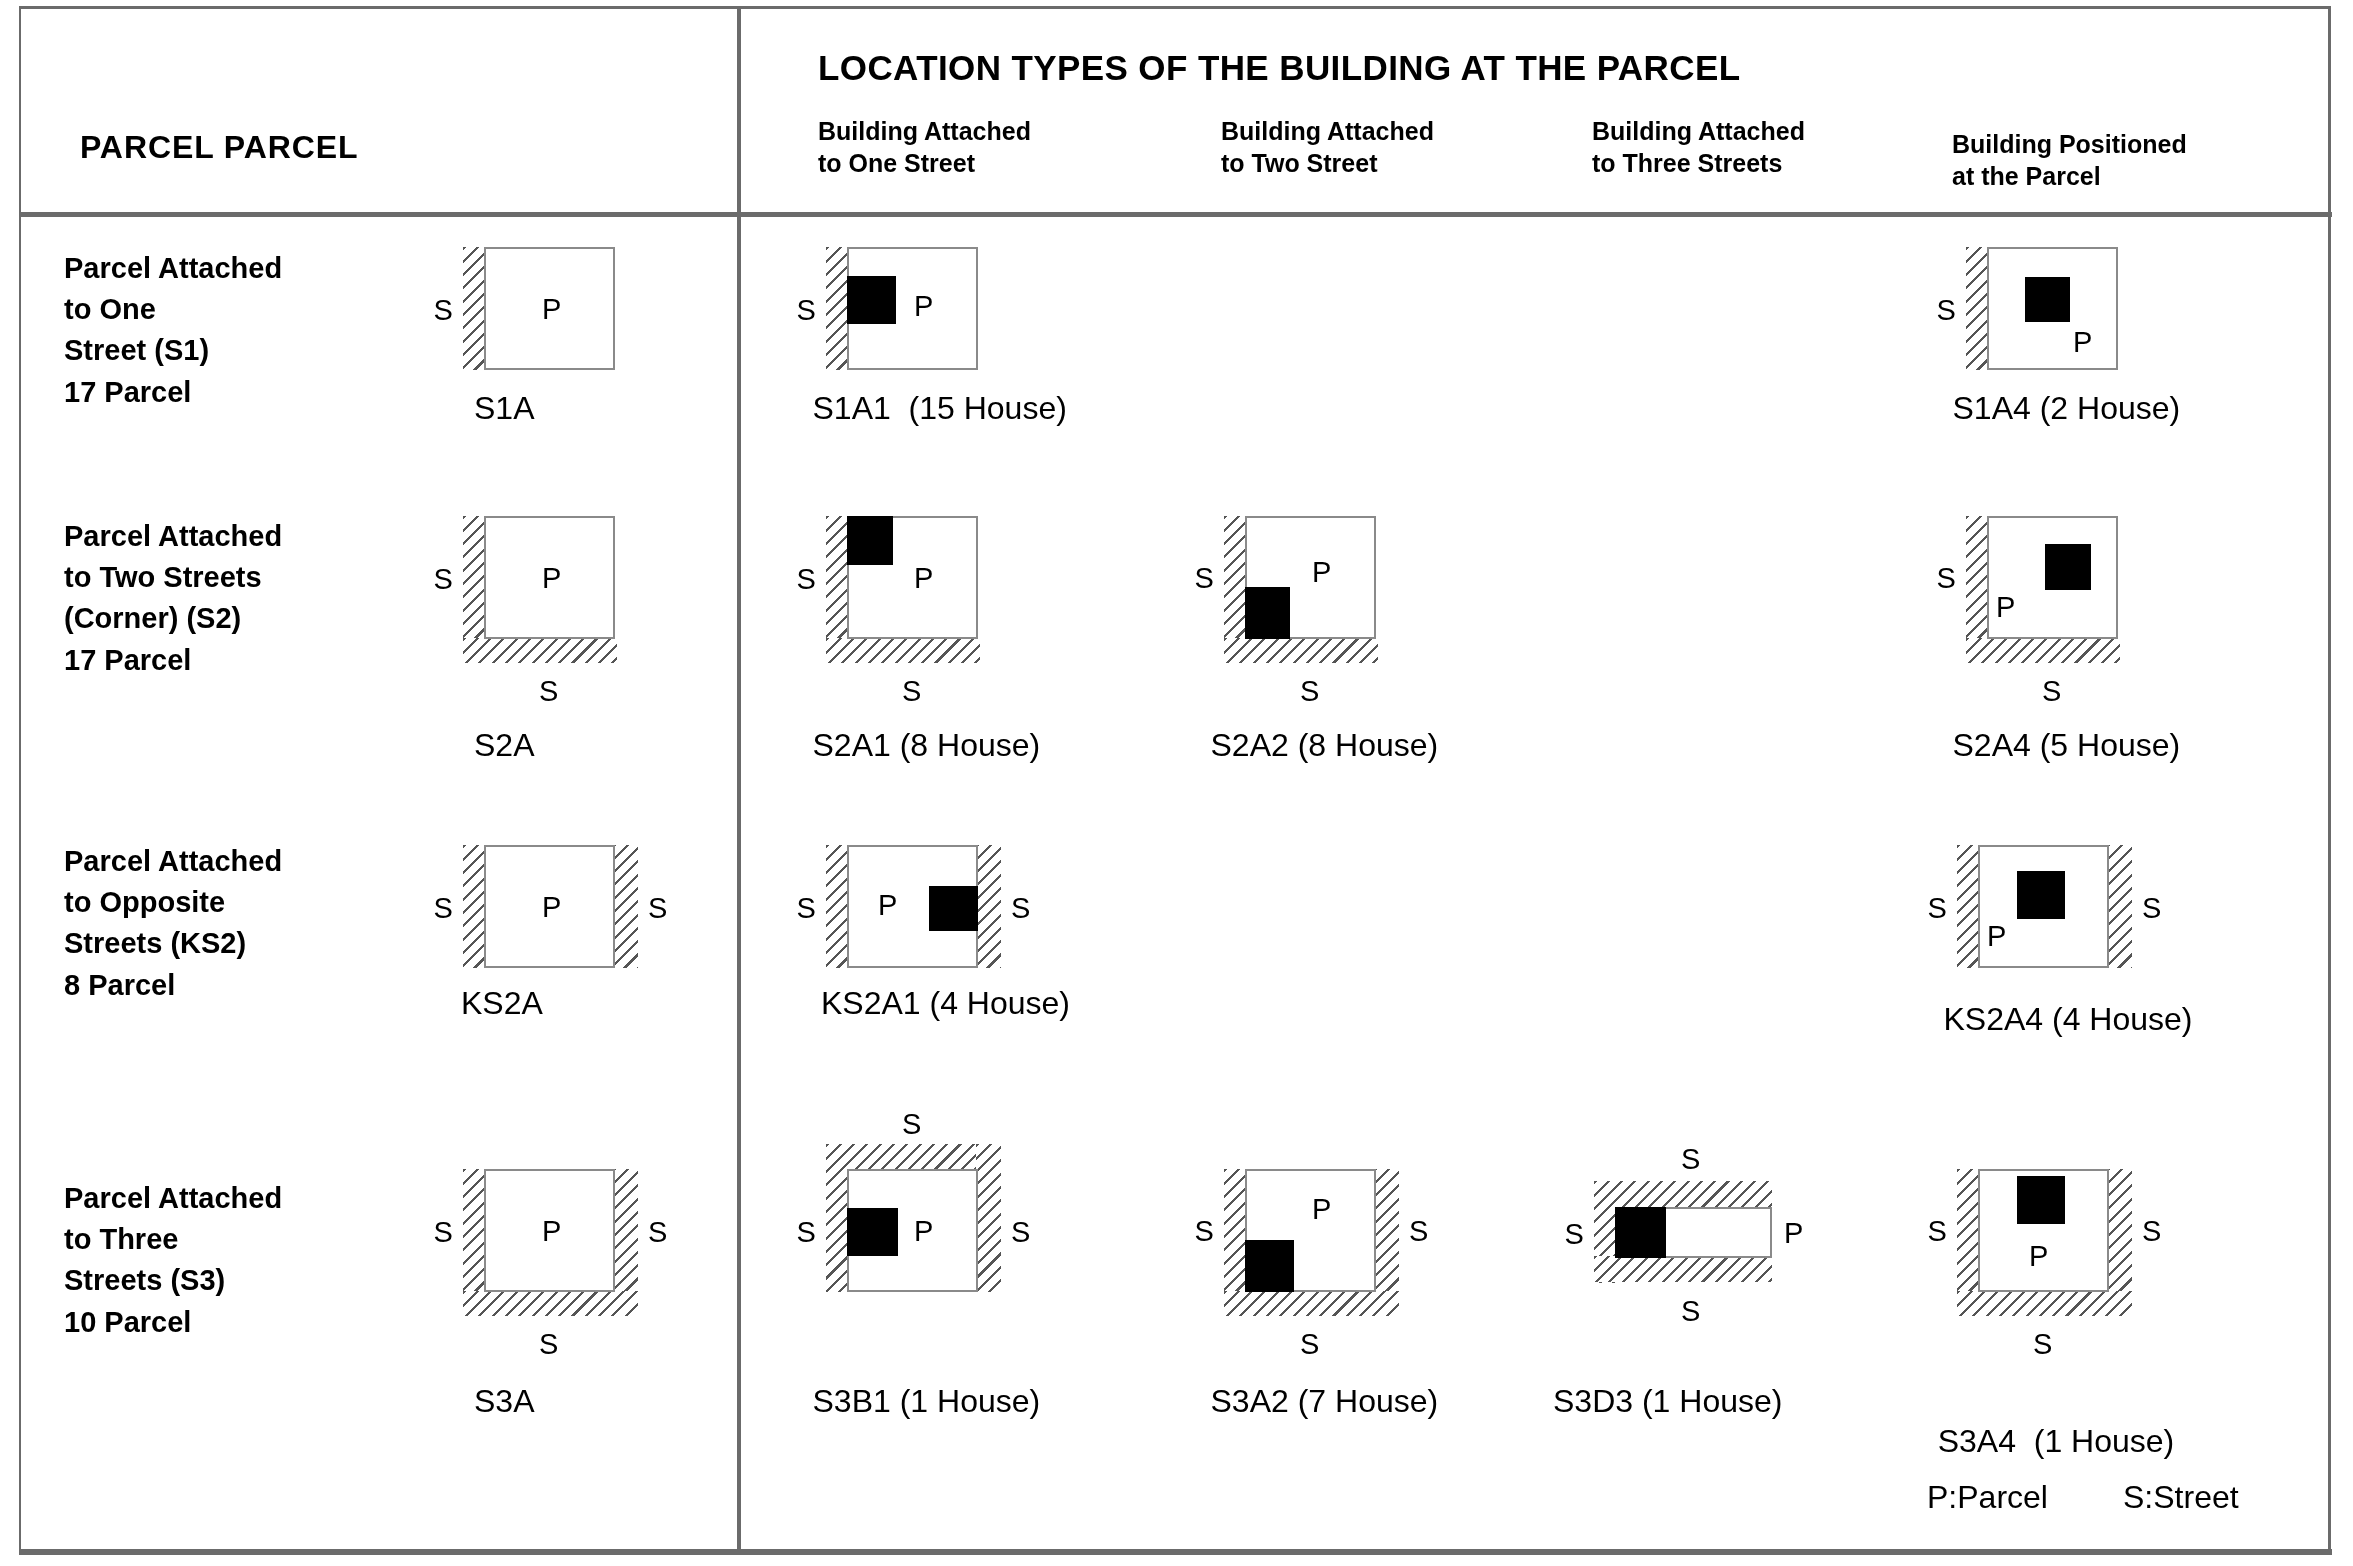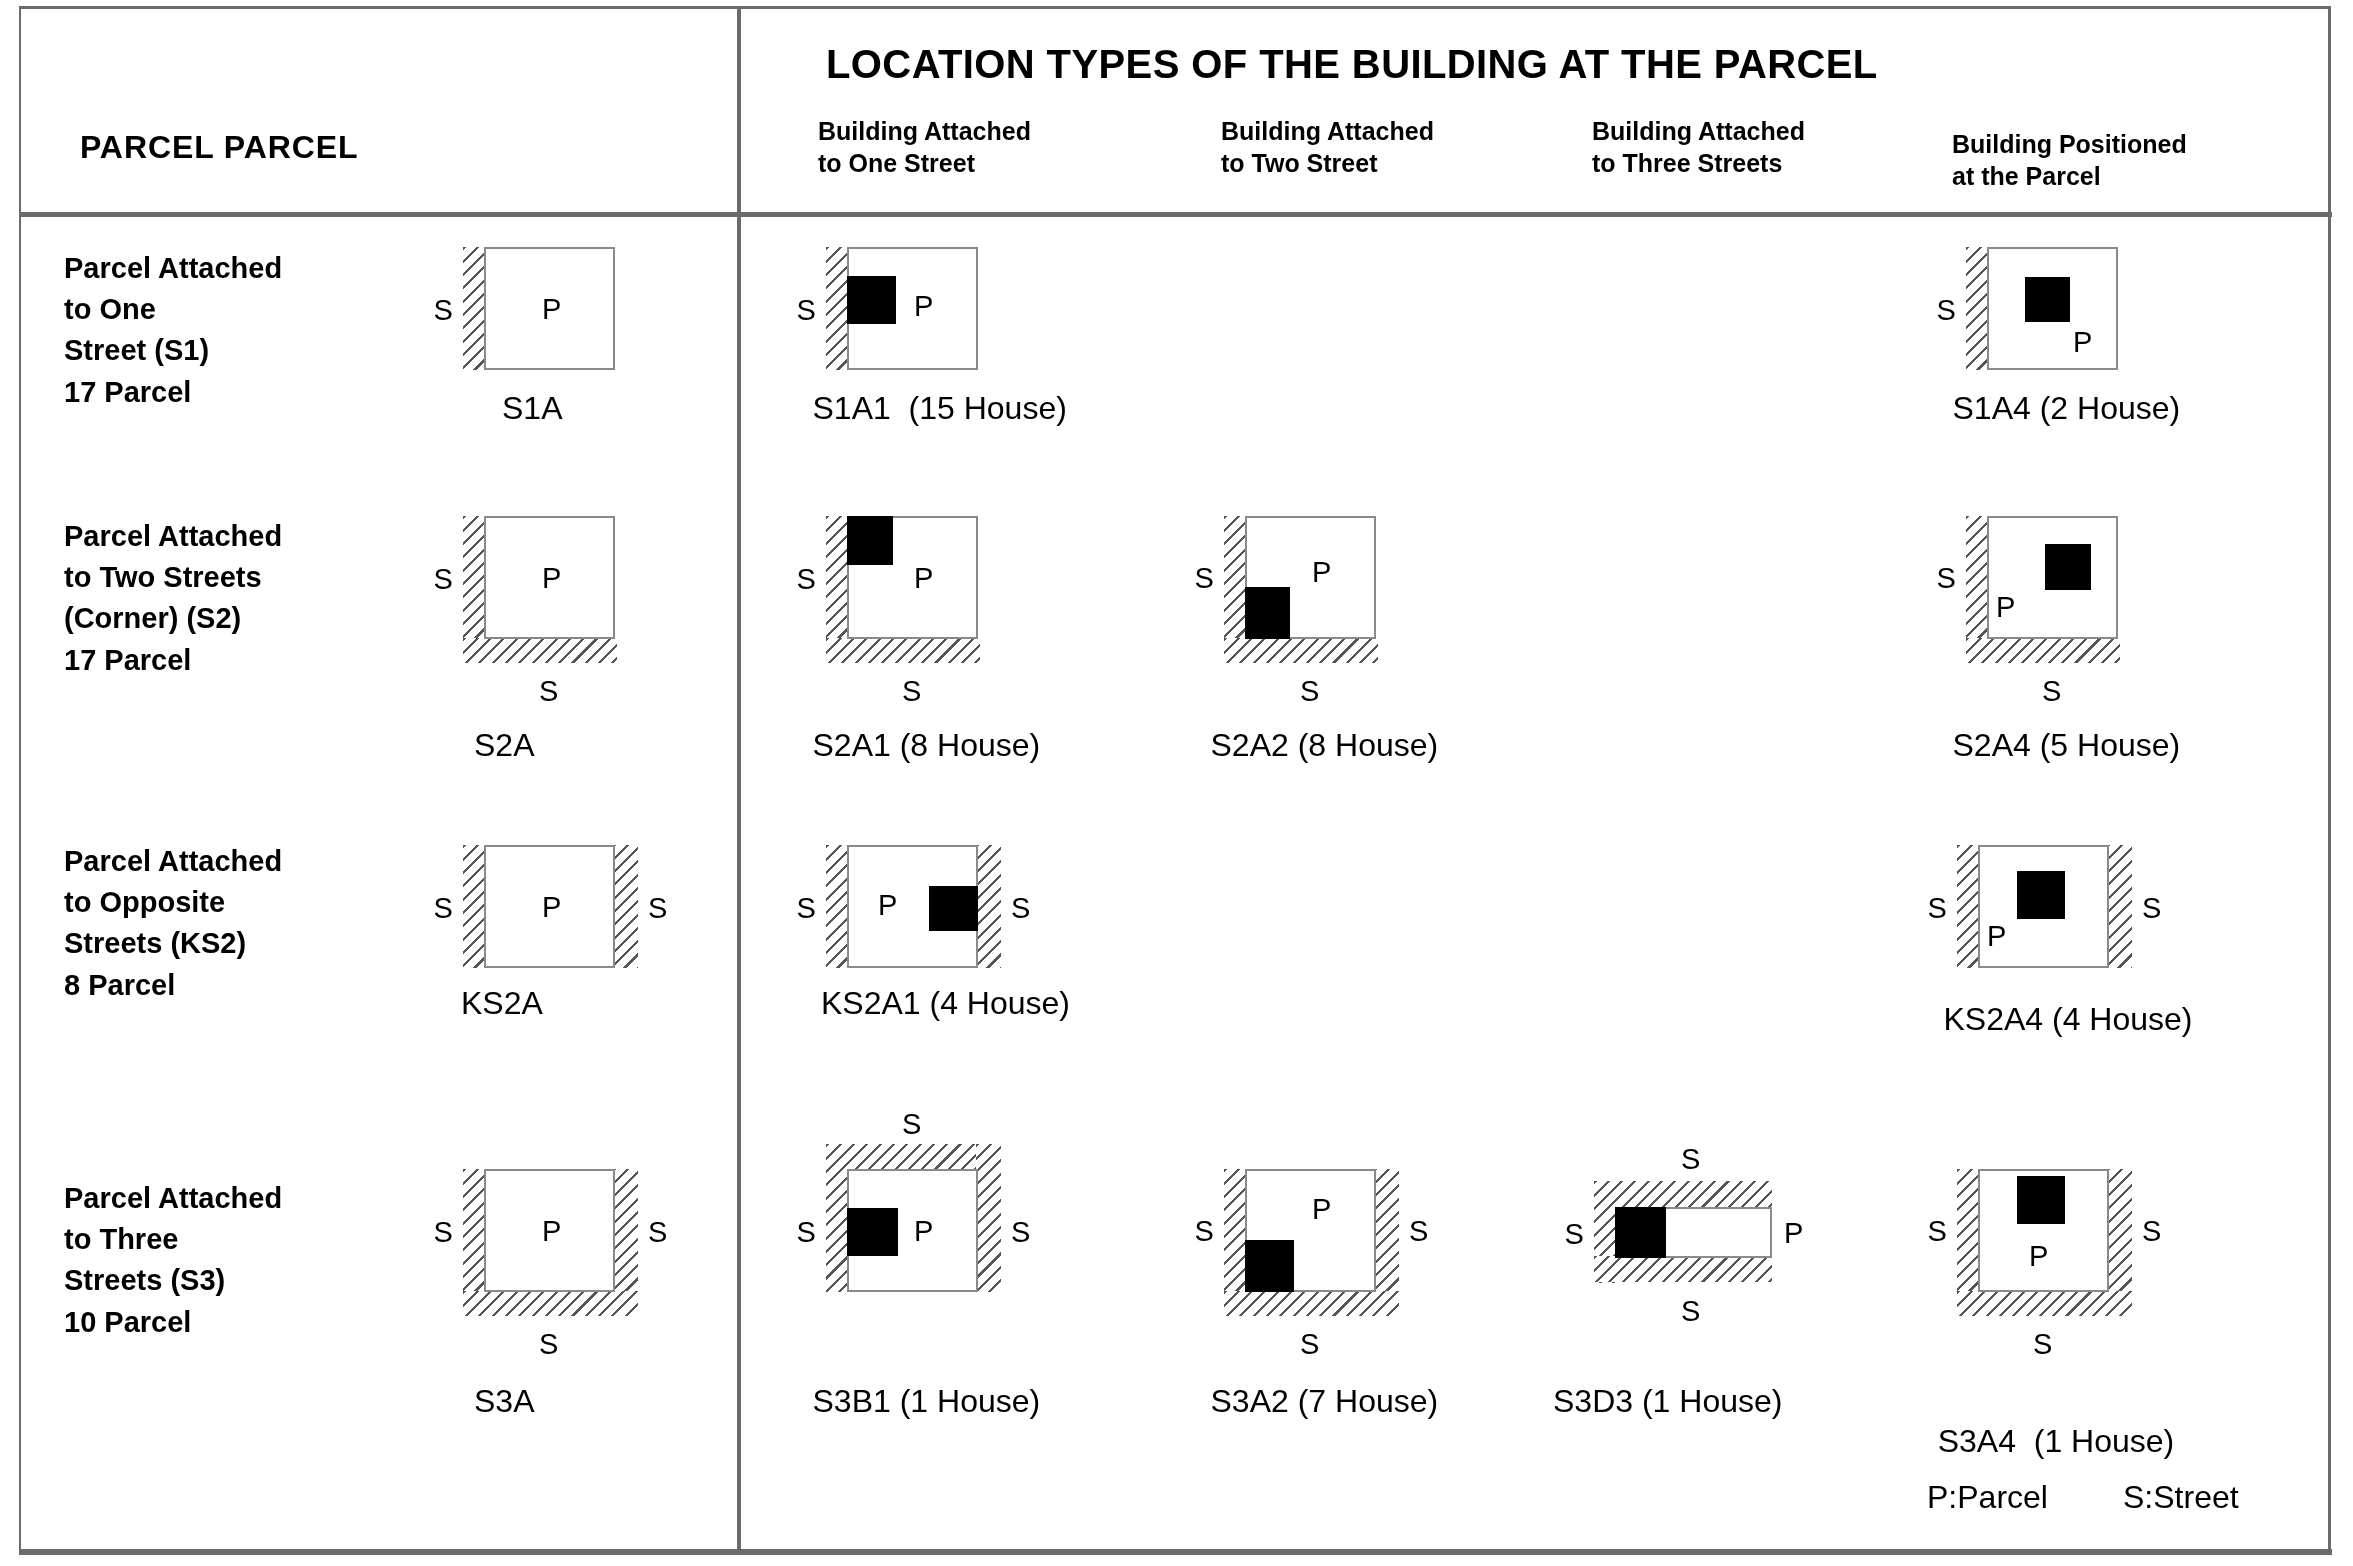--- a/index.html
+++ b/index.html
@@ -18,22 +18,22 @@
   .rule-vert{position:absolute;left:737px;top:5.8px;width:4.4px;height:1549px;background:#6b6b6b;}
   .rule-left{position:absolute;left:19px;top:5.8px;width:2.2px;height:1549px;background:#6b6b6b;}
   .rule-right{position:absolute;left:2328px;top:5.8px;width:2.9px;height:1549px;background:#6b6b6b;}
 
   
   .parcel-types-head{
     position:absolute;left:80px;top:129px;
     font-weight:bold;font-size:32px;letter-spacing:0.9px;
   }
   .loc-head{
-    position:absolute;left:818px;top:42px;
-    font-weight:bold;font-size:40px;letter-spacing:0.4px;margin-left:8px;
+    position:absolute;left:818px;top:48px;
+    font-weight:bold;font-size:35px;letter-spacing:0.4px;
   }
   .colhead{
     position:absolute;top:115px;
     font-weight:bold;font-size:25px;line-height:1.28;
     white-space:pre-line;
   }
   .ch1{left:818px;}
   .ch2{left:1221px;}
   .ch3{left:1592px;}
   .ch4{left:1952px;margin-top:13px;}
@@ -105,21 +105,21 @@
   <div class="rowlabel" style="top:248px;">Parcel Attached
 to One
 Street (S1)
 17 Parcel</div>
 
   <div class="cell" style="left:435px;top:247px;">
     <div class="street" style="left:27.6px;top:0px;width:25px;height:123px;"></div>
     <div class="parcel" style="left:49px;top:0px;width:131px;height:123px;"></div>
     <div class="g" style="left:-1.5px;top:49px;">S</div>
     <div class="g" style="left:107px;top:48px;">P</div>
-    <div class="code" style="left:39px;top:145px;margin-left:28px;">S1A</div>
+    <div class="code" style="left:39px;top:145px;">S1A</div>
   </div>
 
   <div class="cell" style="left:798px;top:247px;">
     <div class="street" style="left:27.6px;top:0px;width:25px;height:123px;"></div>
     <div class="parcel" style="left:49px;top:0px;width:131px;height:123px;"></div>
     <div class="bld" style="left:49px;top:29px;width:49px;height:48px;"></div>
     <div class="g" style="left:-1.5px;top:49px;">S</div>
     <div class="g" style="left:116px;top:45px;">P</div>
     <div class="code" style="left:14.5px;top:145px;">S1A1  (15 House)</div>
   </div>

